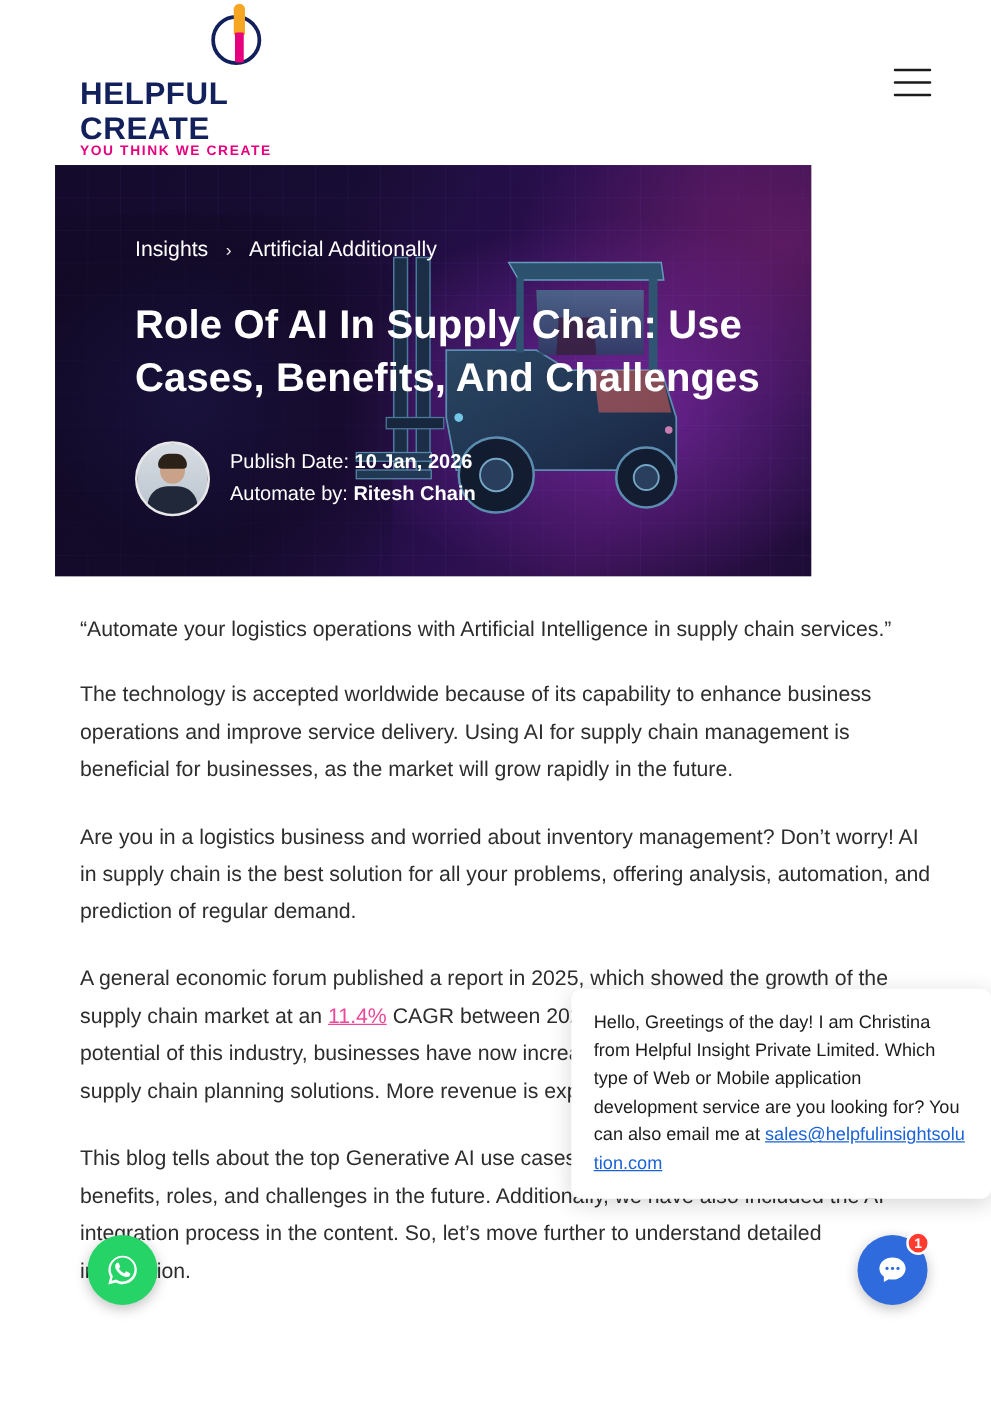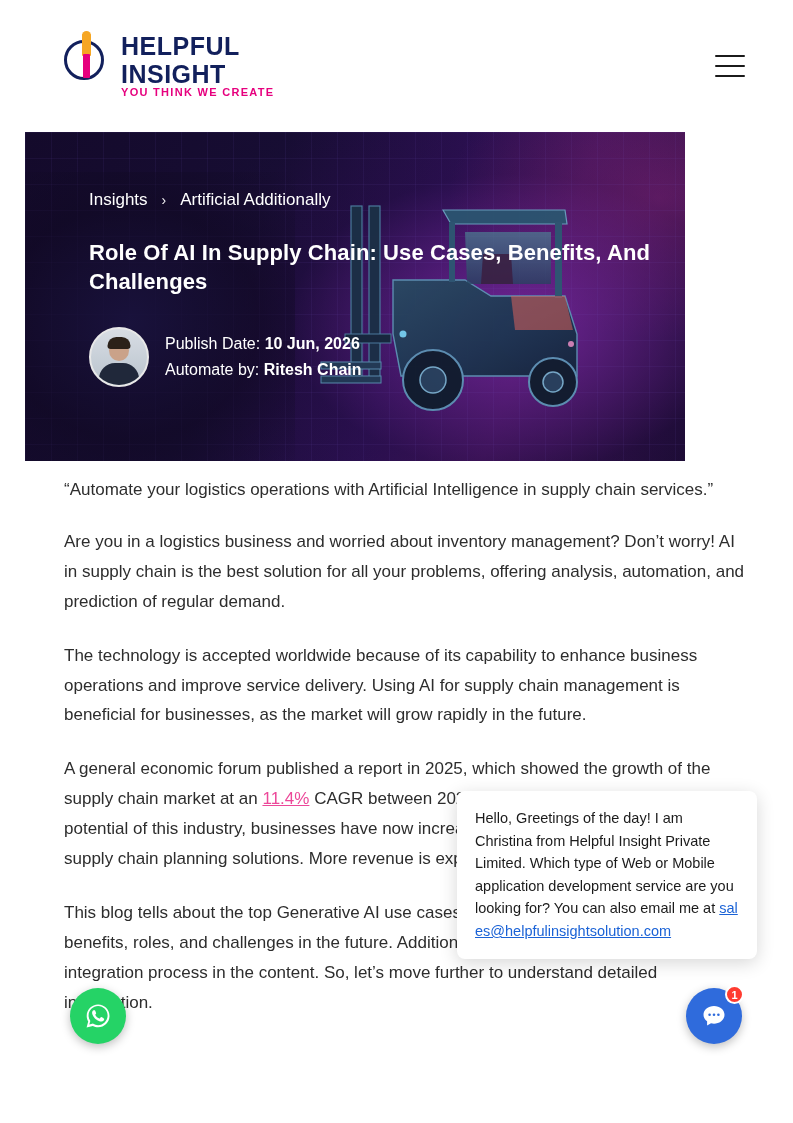--- a/index.html
+++ b/index.html
@@ -21,23 +21,24 @@
     height: 132px;
     background: #ffffff;
     display: flex;
     align-items: center;
     justify-content: space-between;
     padding: 0 48px 0 64px;
     box-sizing: border-box;
   }
   .logo {
     display: flex;
-    align-items: flex-start;
+    align-items: flex-end;
     gap: 9px;
     user-select: none;
+    flex-direction: column;
   }
   .logo-mark {
     position: relative;
     width: 48px;
     height: 48px;
     flex: none;
   }
   .logo-mark .ring {
     position: absolute;
     left: 0;
@@ -108,22 +109,22 @@
     background: #1b1b1b;
     border-radius: 1px;
   }
   .hamburger span:nth-child(1) { width: 30px; }
   .hamburger span:nth-child(2) { width: 30px; }
   .hamburger span:nth-child(3) { width: 30px; }
 
   
   .hero {
     position: relative;
-    margin: 0 0 0 25px;
-    width: 660px;
+    margin: 0 0 0 44px;
+    width: 605px;
     height: 329px;
     overflow: hidden;
     background: #150b2e;
   }
   .hero-bg {
     position: absolute;
     inset: 0;
     background:
       radial-gradient(ellipse 360px 240px at 74% 58%, rgba(120, 40, 160, 0.85) 0%, rgba(40, 12, 70, 0.2) 62%, rgba(10, 6, 26, 0) 100%),
       radial-gradient(ellipse 300px 200px at 96% 20%, rgba(150, 40, 130, 0.55) 0%, rgba(20, 8, 40, 0) 70%),
@@ -170,21 +171,21 @@
   }
   .breadcrumb a {
     color: #ffffff;
     text-decoration: none;
   }
   .crumb-sep {
     font-size: 14px;
     opacity: 0.95;
   }
   .hero-title {
-    font-size: 22px;
+    font-size: 32px;
     line-height: 1.33;
     font-weight: bold;
     margin: 0 0 30px 0;
     max-width: 670px;
     letter-spacing: 0.1px;
   }
   .byline {
     display: flex;
     align-items: center;
     gap: 16px;
@@ -232,21 +233,21 @@
   .byline-text {
     font-size: 16px;
     line-height: 1.62;
   }
   .byline-text .strong {
     font-weight: bold;
   }
 
   
   .article {
-    padding: 14px 48px 0 64px;
+    padding: 28px 48px 0 64px;
     box-sizing: border-box;
   }
   .article p {
     font-size: 17px;
     line-height: 1.76;
     margin: 0 0 24px 0;
     color: #2d2d2d;
     max-width: 690px;
   }
   .article p.lead {
@@ -255,21 +256,21 @@
   .article a.inline-link {
     color: #ec4899;
     text-decoration: underline;
   }
 
   
   .chat-bubble {
     position: absolute;
     left: 457px;
     top: 791px;
-    width: 300px;
+    width: 336px;
     background: #ffffff;
     border-radius: 8px;
     box-shadow: 0 4px 18px rgba(0, 0, 0, 0.16);
     padding: 16px 18px;
     box-sizing: border-box;
     font-size: 14.5px;
     line-height: 1.56;
     color: #1b1b1b;
   }
   .chat-bubble a {
@@ -330,21 +331,21 @@
 <div class="site-header">
   <div class="logo">
     <div class="logo-mark">
       <div class="ring"></div>
       <div class="bar-orange"></div>
       <div class="bar-pink"></div>
       <div class="dot"></div>
     </div>
     <div class="logo-text">
       <span class="logo-line1">HELPFUL</span>
-      <span class="logo-line2">INSIGHT</span>
+      <span class="logo-line2">CREATE</span>
       <span class="logo-line3">YOU THINK WE CREATE</span>
     </div>
   </div>
   <div class="hamburger">
     <span></span>
       <span></span>
       <span></span>
   </div>
 </div>
 
@@ -404,35 +405,35 @@
 
     <div class="byline">
       <div class="avatar">
         <div class="body"></div>
         <div class="head"></div>
         <div class="hair"></div>
       </div>
       <div class="byline-text">
         <div>
           <span>Publish Date:</span>
-          <span class="strong">10 Jun, 2026</span>
+          <span class="strong">10 Jan, 2026</span>
         </div>
         <div>
           <span>Automate by:</span>
           <span class="strong">Ritesh Chain</span>
         </div>
       </div>
     </div>
   </div>
 </div>
 
 <div class="article">
   <p class="lead">“Automate your logistics operations with Artificial Intelligence in supply chain services.”</p>
+  <p>The technology is accepted worldwide because of its capability to enhance business operations and improve service delivery. Using AI for supply chain management is beneficial for businesses, as the market will grow rapidly in the future.</p>
   <p>Are you in a logistics business and worried about inventory management? Don’t worry! AI in supply chain is the best solution for all your problems, offering analysis, automation, and prediction of regular demand.</p>
-  <p>The technology is accepted worldwide because of its capability to enhance business operations and improve service delivery. Using AI for supply chain management is beneficial for businesses, as the market will grow rapidly in the future.</p>
   <p><span>A general economic forum published a report in 2025, which showed the growth of the supply chain market at an </span><a class="inline-link" href="#">11.4%</a><span> CAGR between 2025 and 2030. Considering the growth potential of this industry, businesses have now increased their investment in AI solutions in supply chain planning solutions. More revenue is expected in the future.</span></p>
   <p>This blog tells about the top Generative AI use cases in the supply chain, along with its benefits, roles, and challenges in the future. Additionally, we have also included the AI integration process in the content. So, let’s move further to understand detailed information.</p>
 </div>
 
 <div class="chat-bubble">
   <span>Hello, Greetings of the day! I am Christina from Helpful Insight Private Limited. Which type of Web or Mobile application development service are you looking for? You can also email me at </span><a href="#">sales@helpfulinsightsolution.com</a>
 </div>
 
 <div class="whatsapp-btn">
   <svg width="32" height="32" viewBox="0 0 32 32">

